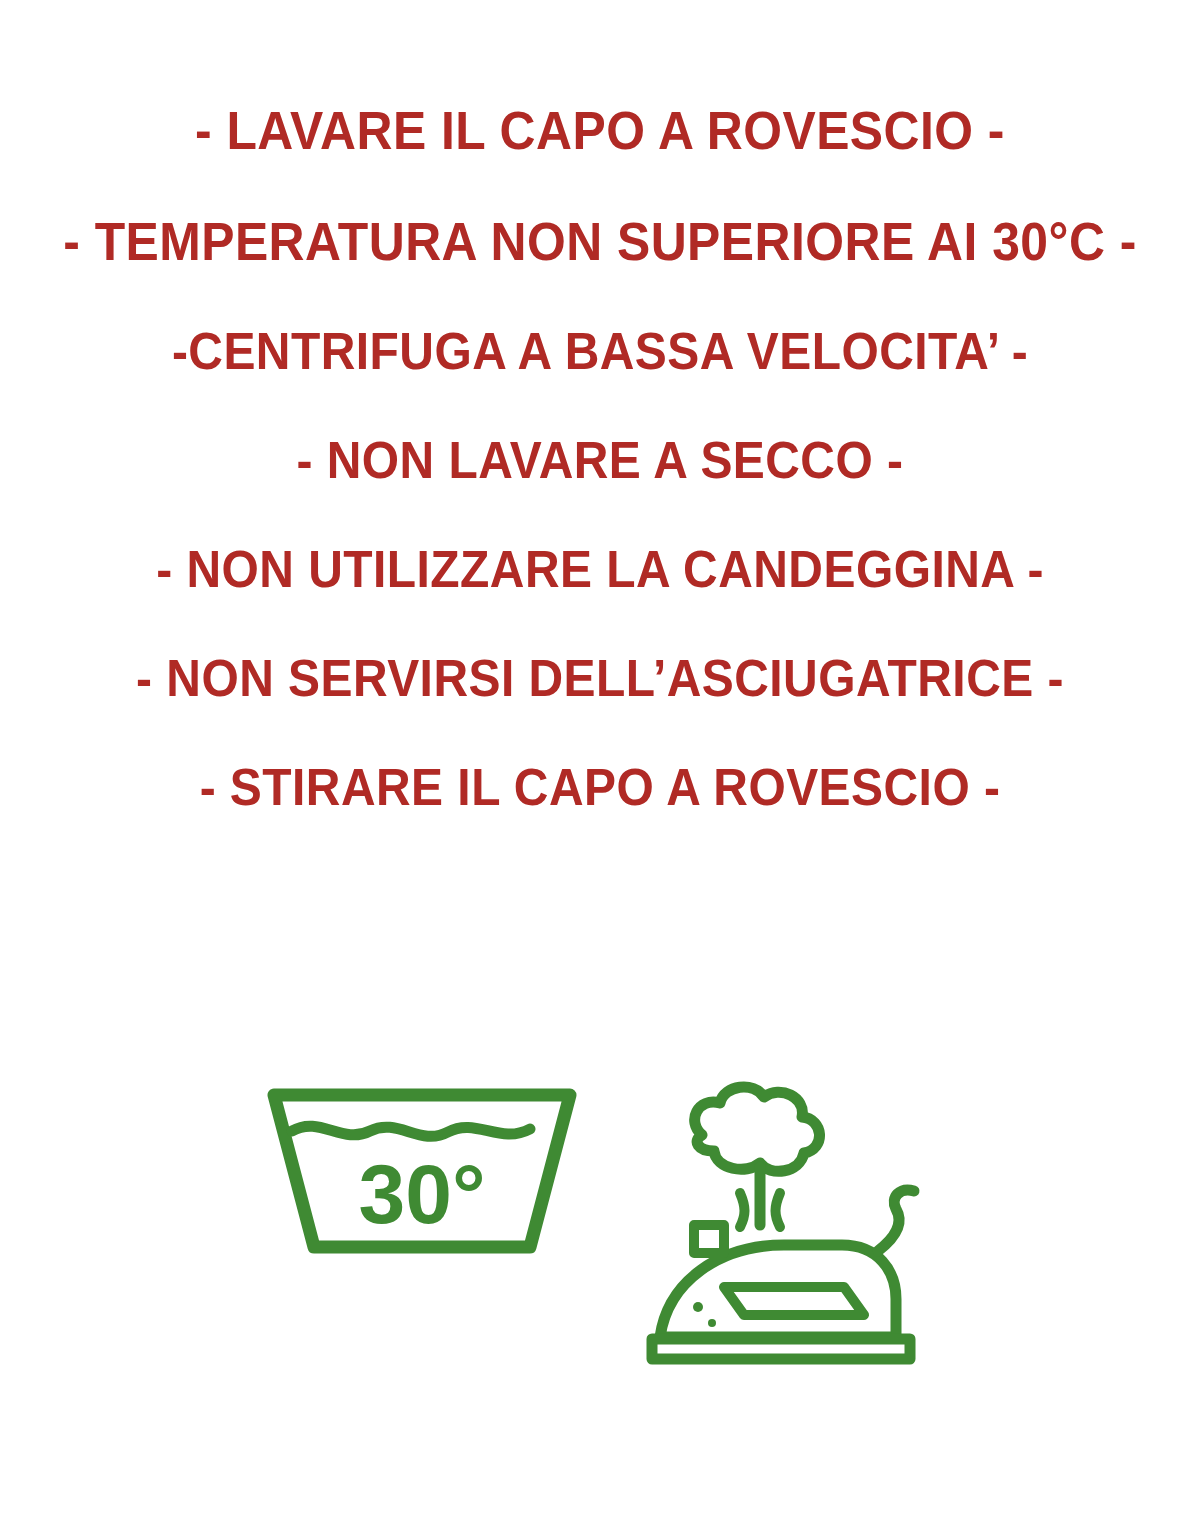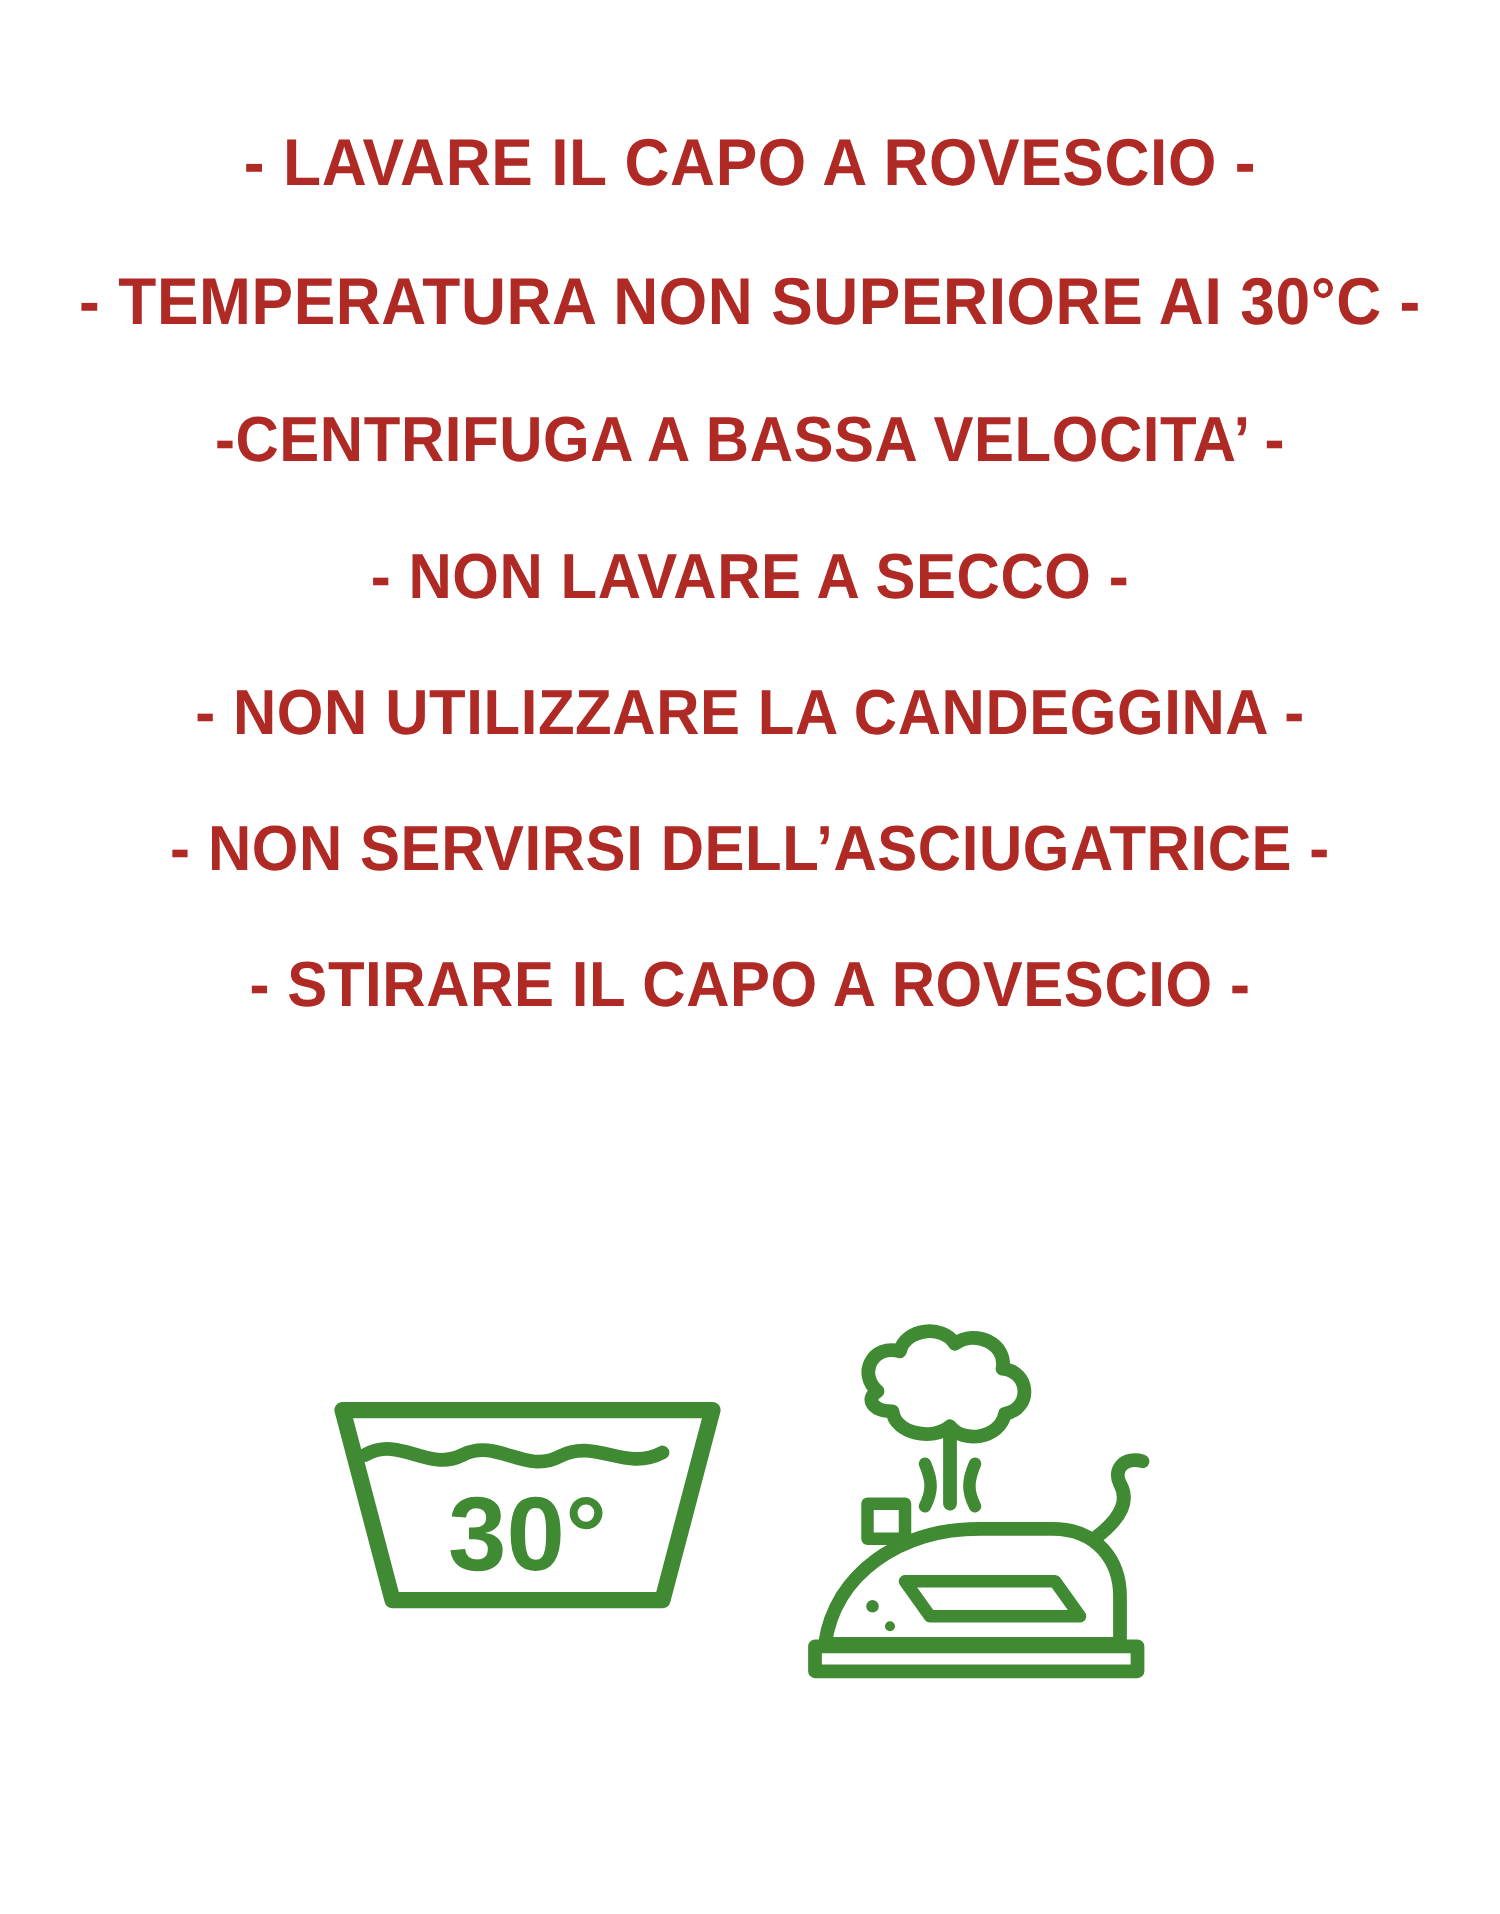--- a/index.html
+++ b/index.html
@@ -45,24 +45,24 @@
   .line-3 { font-size: 51px; }
   .line-4 { font-size: 51px; }
   .line-5 { font-size: 51px; }
   .line-6 { font-size: 51px; }
   .line-7 { font-size: 51px; margin-bottom: 0; }
 
   .symbols {
     position: absolute;
     left: 0;
     right: 0;
-    top: 1053px;
+    top: 1075px;
     display: flex;
     justify-content: center;
-    align-items: center;
+    align-items: flex-start;
     gap: 46px;
   }
   .symbol {
     display: block;
   }
 </style>
 </head>
 <body>
 
 <div class="sheet">

